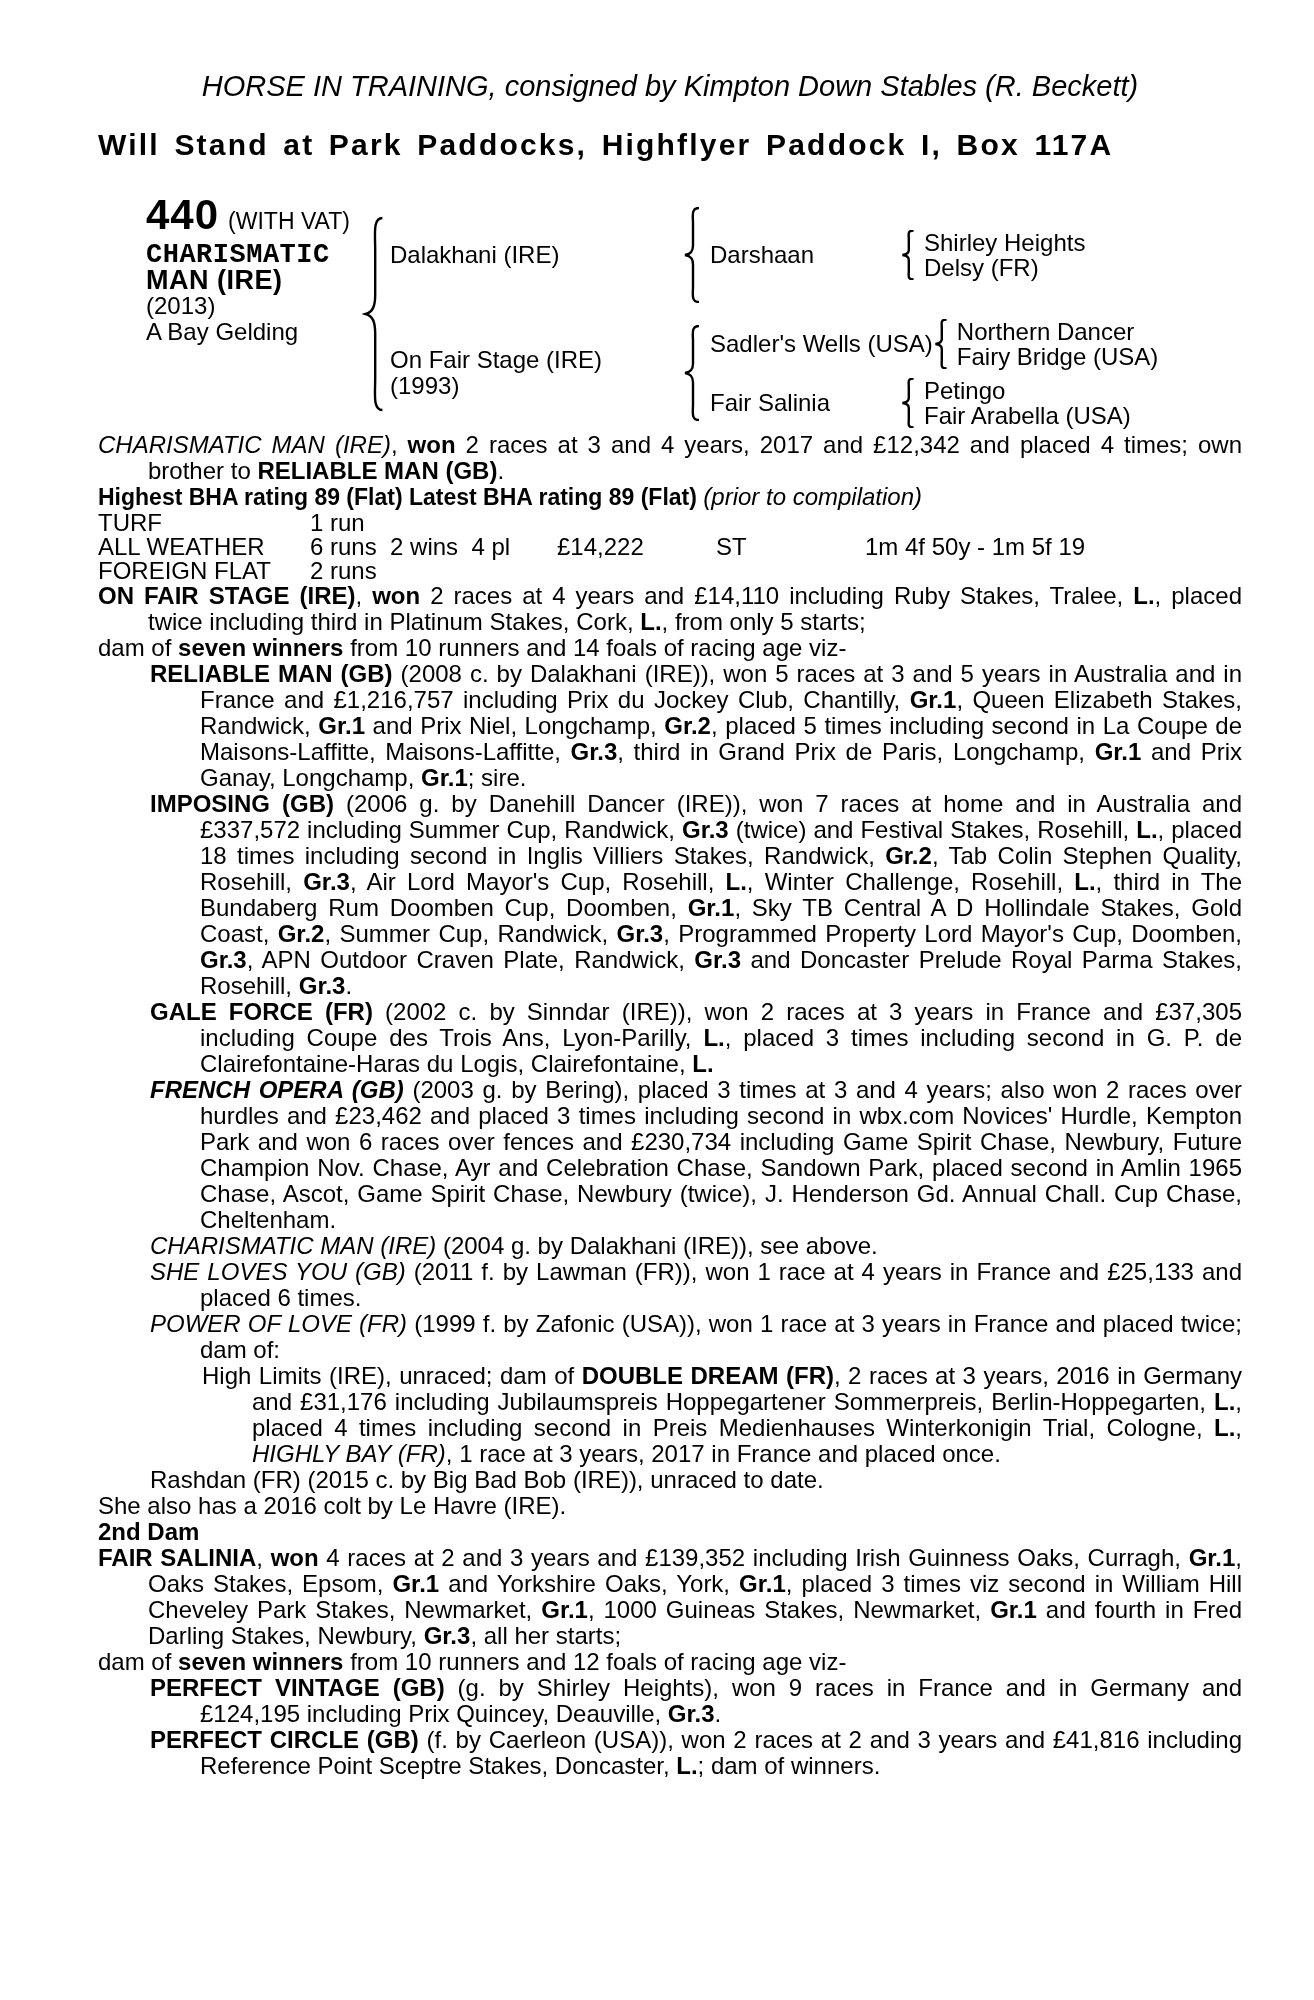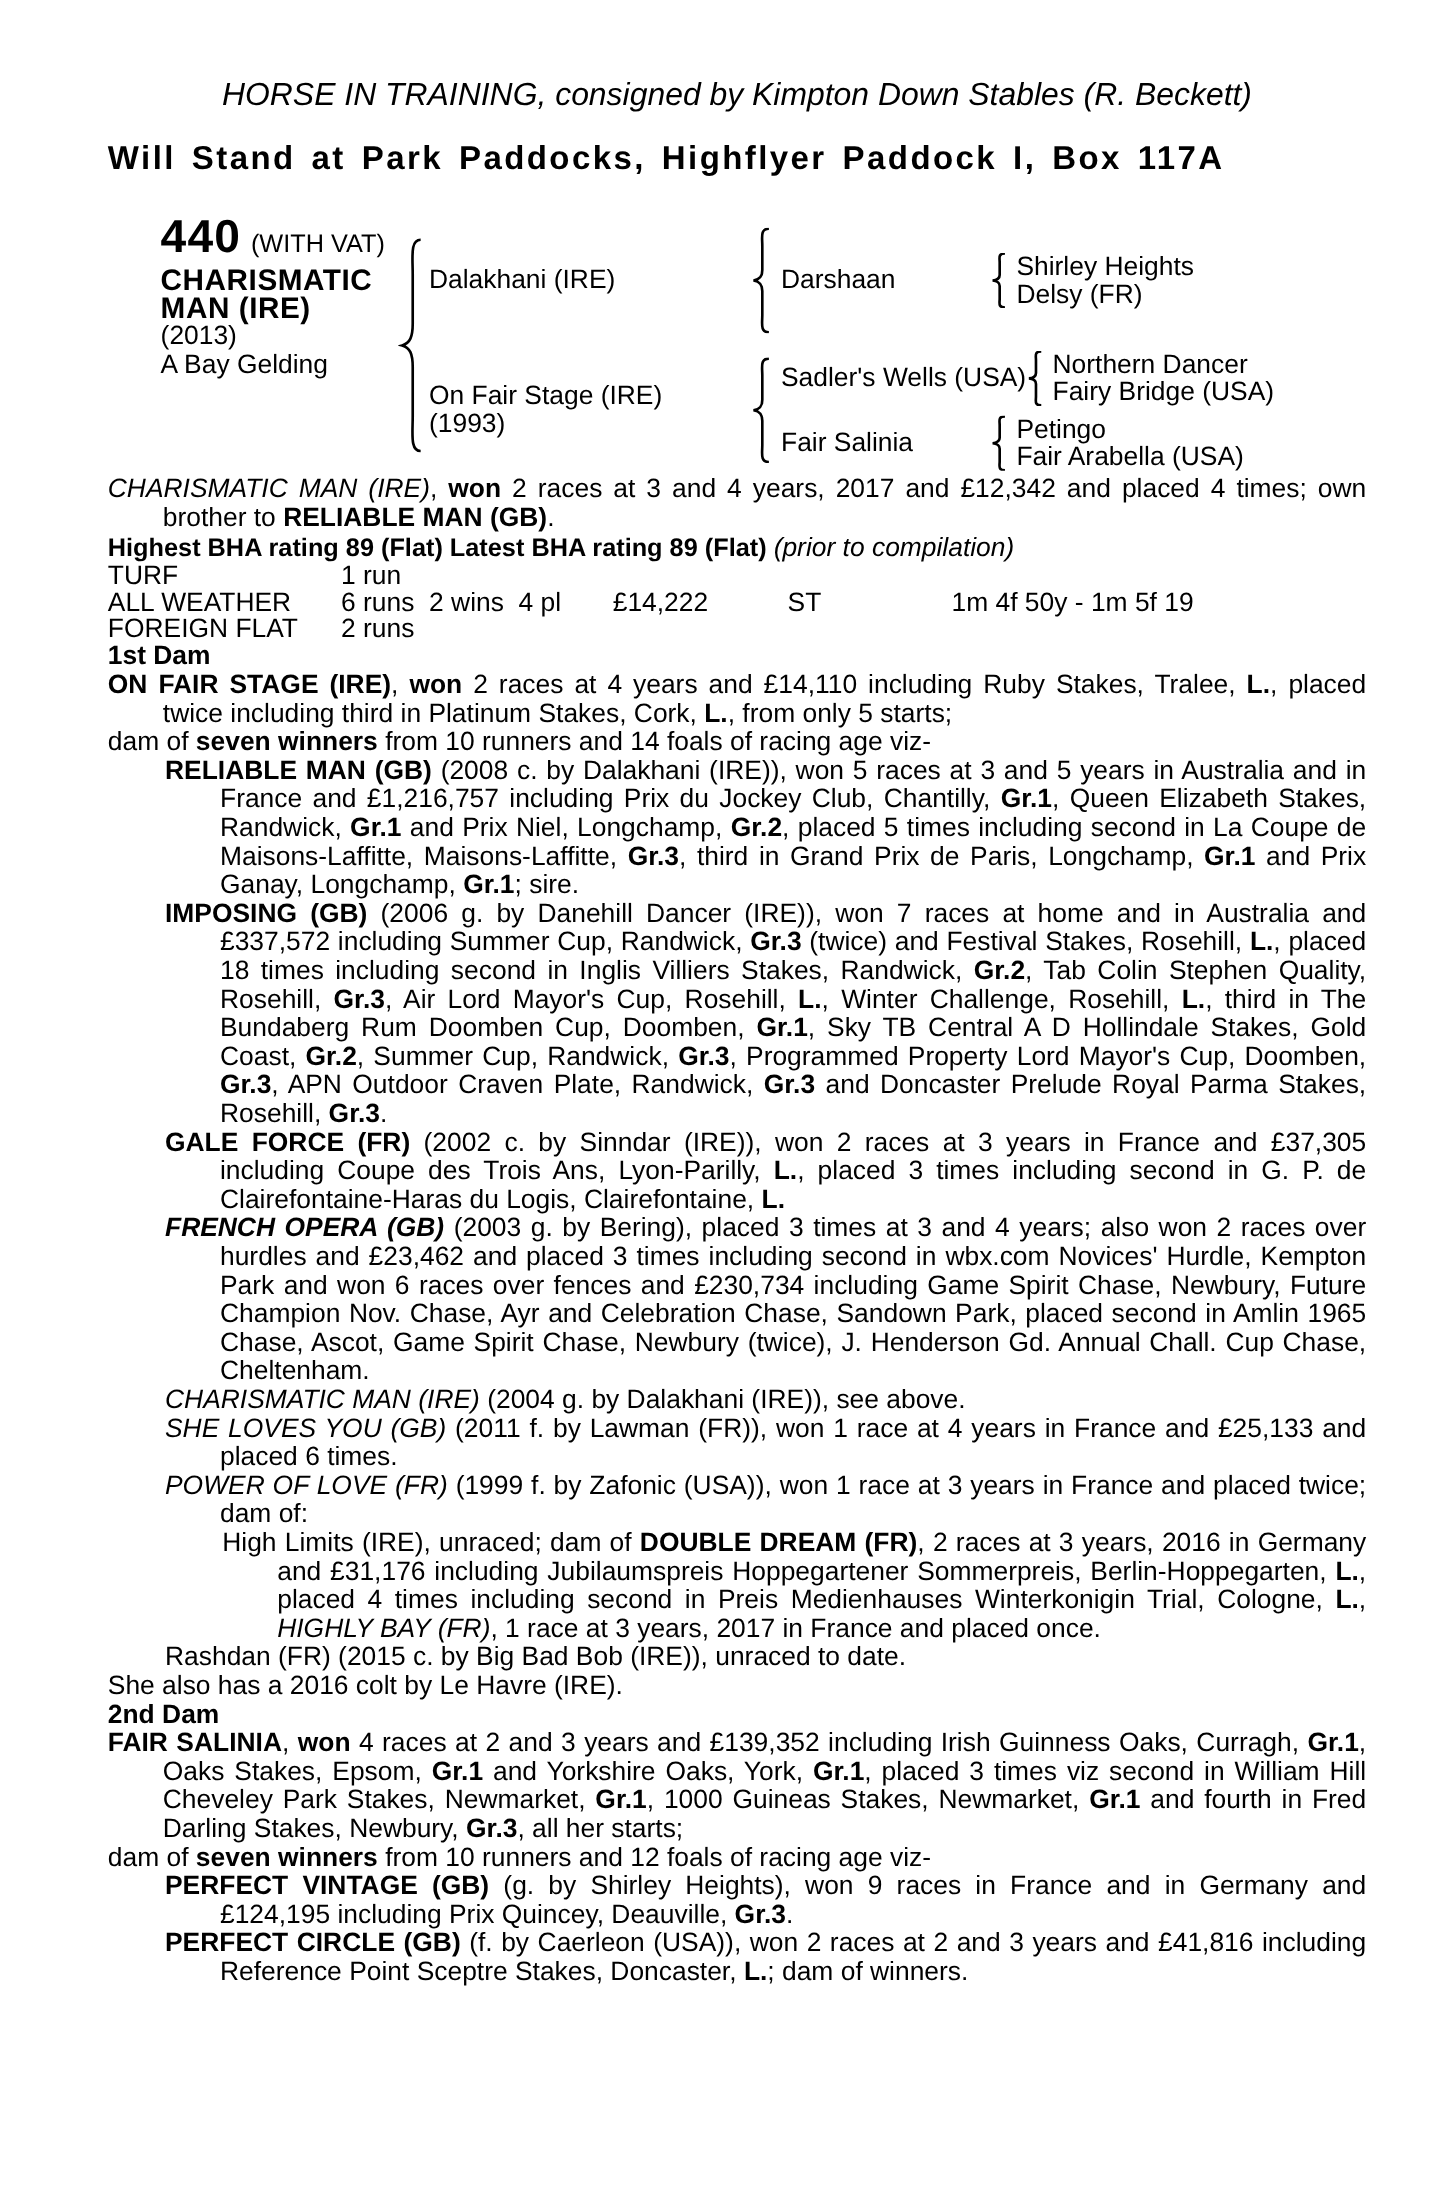--- a/index.html
+++ b/index.html
@@ -14,21 +14,21 @@
   .title { text-align:center; font-style:italic; font-size:29px; line-height:32px; }
   .stand { margin-top:30px; font-weight:bold; font-size:30px; letter-spacing:2.2px; word-spacing:4px; white-space:nowrap; }
 
   
   .pedigree { display:flex; margin-top:38px; height:236px; }
   .lot-block { flex:0 0 216px;margin-left:48px; }
   .lot-line { display:flex; align-items:baseline; white-space:nowrap; }
   .lot-num { font-weight:bold; font-size:42px; line-height:38px; letter-spacing:1px; }
   .lot-vat { font-size:23px; margin-left:9px; }
   .lot-name { font-weight:bold; font-size:27px; line-height:25px; letter-spacing:0.5px; }
-  .lot-name.first { margin-top:9px; }
+  .lot-name.first { margin-top:9px;font-family:Liberation Mono, monospace; }
   .lot-year, .lot-desc { font-size:24px; line-height:26px; }
 
   .ped-tree { flex:1; display:flex; align-items:center; }
   .brace { flex:0 0 auto; }
   .brace svg { display:block; width:100%; height:100%; }
   .brace-big { width:24px; height:196px; }
   .brace-mid { width:20px; height:96px; margin-right:8px; }
   .brace-sm  { width:16px; height:50px; margin-right:8px; }
 
   .halves { flex:1; display:flex; flex-direction:column; margin-left:4px; }
@@ -185,21 +185,20 @@
     <div class="stats-row">
       <span class="sc0">FOREIGN FLAT</span>
       <span class="sc1">2 runs</span>
       <span class="sc2"></span>
       <span class="sc3"></span>
       <span class="sc4"></span>
     </div>
   </div>
 
   <div>
-    <p class="para dam-heading">1st Dam</p>
     <p class="para L0"><span class="b">ON FAIR STAGE (IRE)</span><span>, </span><span class="b">won</span><span> 2 races at 4 years and £14,110 including Ruby Stakes, Tralee, </span><span class="b">L.</span><span>, placed twice including third in Platinum Stakes, Cork, </span><span class="b">L.</span><span>, from only 5 starts;</span></p>
     <p class="para L0"><span>dam of </span><span class="b">seven winners</span><span> from 10 runners and 14 foals of racing age viz-</span></p>
     <p class="para L1"><span class="b">RELIABLE MAN (GB)</span><span> (2008 c. by Dalakhani (IRE)), won 5 races at 3 and 5 years in Australia and in France and £1,216,757 including Prix du Jockey Club, Chantilly, </span><span class="b">Gr.1</span><span>, Queen Elizabeth Stakes, Randwick, </span><span class="b">Gr.1</span><span> and Prix Niel, Longchamp, </span><span class="b">Gr.2</span><span>, placed 5 times including second in La Coupe de Maisons-Laffitte, Maisons-Laffitte, </span><span class="b">Gr.3</span><span>, third in Grand Prix de Paris, Longchamp, </span><span class="b">Gr.1</span><span> and Prix Ganay, Longchamp, </span><span class="b">Gr.1</span><span>; sire.</span></p>
     <p class="para L1"><span class="b">IMPOSING (GB)</span><span> (2006 g. by Danehill Dancer (IRE)), won 7 races at home and in Australia and £337,572 including Summer Cup, Randwick, </span><span class="b">Gr.3</span><span> (twice) and Festival Stakes, Rosehill, </span><span class="b">L.</span><span>, placed 18 times including second in Inglis Villiers Stakes, Randwick, </span><span class="b">Gr.2</span><span>, Tab Colin Stephen Quality, Rosehill, </span><span class="b">Gr.3</span><span>, Air Lord Mayor's Cup, Rosehill, </span><span class="b">L.</span><span>, Winter Challenge, Rosehill, </span><span class="b">L.</span><span>, third in The Bundaberg Rum Doomben Cup, Doomben, </span><span class="b">Gr.1</span><span>, Sky TB Central A D Hollindale Stakes, Gold Coast, </span><span class="b">Gr.2</span><span>, Summer Cup, Randwick, </span><span class="b">Gr.3</span><span>, Programmed Property Lord Mayor's Cup, Doomben, </span><span class="b">Gr.3</span><span>, APN Outdoor Craven Plate, Randwick, </span><span class="b">Gr.3</span><span> and Doncaster Prelude Royal Parma Stakes, Rosehill, </span><span class="b">Gr.3</span><span>.</span></p>
     <p class="para L1"><span class="b">GALE FORCE (FR)</span><span> (2002 c. by Sinndar (IRE)), won 2 races at 3 years in France and £37,305 including Coupe des Trois Ans, Lyon-Parilly, </span><span class="b">L.</span><span>, placed 3 times including second in G. P. de Clairefontaine-Haras du Logis, Clairefontaine, </span><span class="b">L.</span></p>
     <p class="para L1"><span class="b i">FRENCH OPERA (GB)</span><span> (2003 g. by Bering), placed 3 times at 3 and 4 years; also won 2 races over hurdles and £23,462 and placed 3 times including second in wbx.com Novices' Hurdle, Kempton Park and won 6 races over fences and £230,734 including Game Spirit Chase, Newbury, Future Champion Nov. Chase, Ayr and Celebration Chase, Sandown Park, placed second in Amlin 1965 Chase, Ascot, Game Spirit Chase, Newbury (twice), J. Henderson Gd. Annual Chall. Cup Chase, Cheltenham.</span></p>
     <p class="para L1"><span class="i">CHARISMATIC MAN (IRE)</span><span> (2004 g. by Dalakhani (IRE)), see above.</span></p>
     <p class="para L1"><span class="i">SHE LOVES YOU (GB)</span><span> (2011 f. by Lawman (FR)), won 1 race at 4 years in France and £25,133 and placed 6 times.</span></p>
     <p class="para L1"><span class="i">POWER OF LOVE (FR)</span><span> (1999 f. by Zafonic (USA)), won 1 race at 3 years in France and placed twice; dam of:</span></p>
     <p class="para L2"><span>High Limits (IRE), unraced; dam of </span><span class="b">DOUBLE DREAM (FR)</span><span>, 2 races at 3 years, 2016 in Germany and £31,176 including Jubilaumspreis Hoppegartener Sommerpreis, Berlin-Hoppegarten, </span><span class="b">L.</span><span>, placed 4 times including second in Preis Medienhauses Winterkonigin Trial, Cologne, </span><span class="b">L.</span><span>, </span><span class="i">HIGHLY BAY (FR)</span><span>, 1 race at 3 years, 2017 in France and placed once.</span></p>

